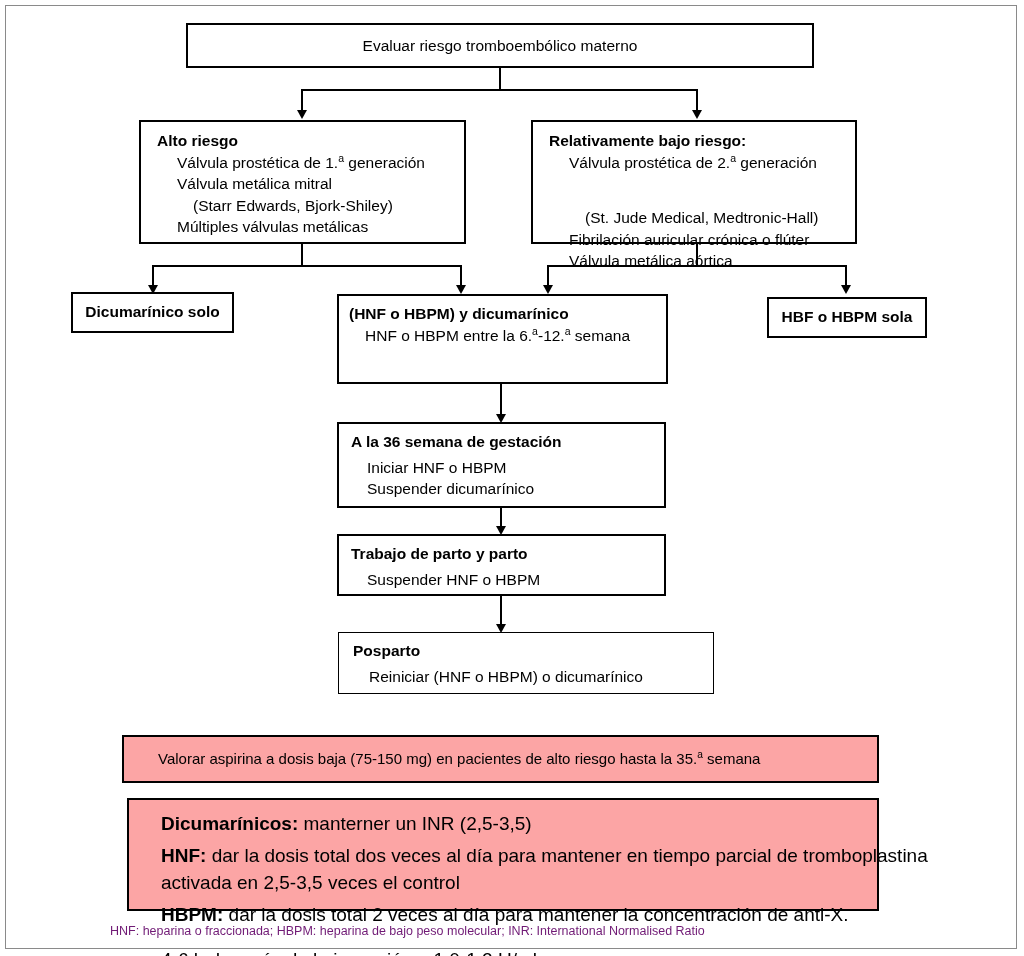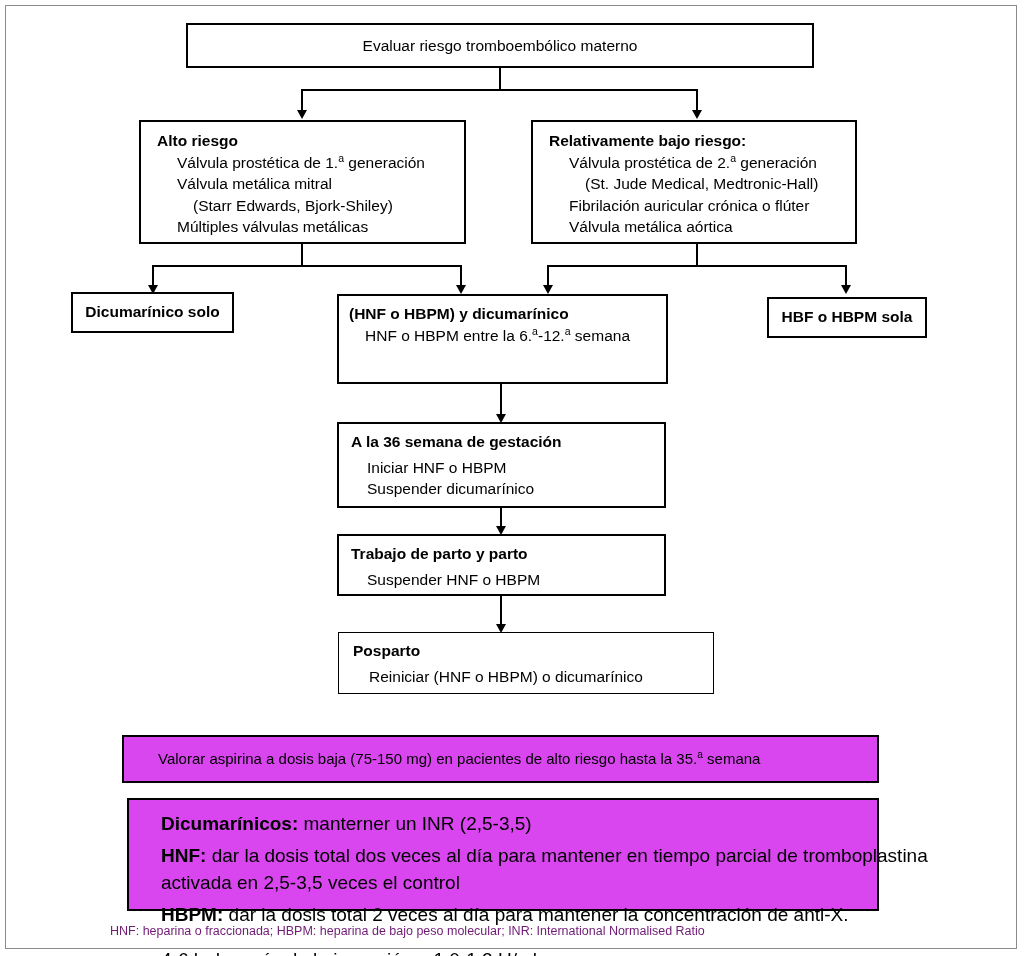--- a/index.html
+++ b/index.html
@@ -80,21 +80,21 @@
     width: 0;
     height: 0;
     border-left: 5px solid transparent;
     border-right: 5px solid transparent;
     border-top: 9px solid #000000;
   }
   .note-box {
     position: absolute;
     border: 2px solid #000000;
     box-sizing: border-box;
-    background: #d946ef;
+    background: #fca5a5;
   }
   .note-line {
     font-size: 19px;
     line-height: 1.42;
     white-space: nowrap;
   }
   .note-line b { font-weight: bold; }
   .footnote {
     position: absolute;
     font-size: 12.5px;
@@ -124,21 +124,21 @@
     <div class="box-title pad-l">Alto riesgo</div>
     <div class="box-line pad-l2">Válvula prostética de 1.<sup>a</sup> generación</div>
     <div class="box-line pad-l2">Válvula metálica mitral</div>
     <div class="box-line" style="padding-left:52px;">(Starr Edwards, Bjork-Shiley)</div>
     <div class="box-line pad-l2">Múltiples válvulas metálicas</div>
   </div>
 
   <div class="box" style="left:531px; top:120px; width:326px; height:124px; justify-content:flex-start; padding-top:9px;">
     <div class="box-title pad-l">Relativamente bajo riesgo:</div>
     <div class="box-line pad-l2">Válvula prostética de 2.<sup>a</sup> generación</div>
-    <div class="box-line" style="padding-left:52px;">(St. Jude Medical, Medtronic-Hall)</div>
+    <div class="box-line" style="padding-left:52px;margin-top:34px;">(St. Jude Medical, Medtronic-Hall)</div>
     <div class="box-line pad-l2">Fibrilación auricular crónica o flúter</div>
     <div class="box-line pad-l2">Válvula metálica aórtica</div>
   </div>
 
   <div class="vline" style="left:301px; top:244px; height:22px;"></div>
   <div class="hline" style="left:152px; top:265px; width:310px;"></div>
   <div class="vline" style="left:152px; top:265px; height:22px;"></div>
   <div class="arrowhead" style="left:148px; top:285px;"></div>
   <div class="vline" style="left:460px; top:265px; height:22px;"></div>
   <div class="arrowhead" style="left:456px; top:285px;"></div>

